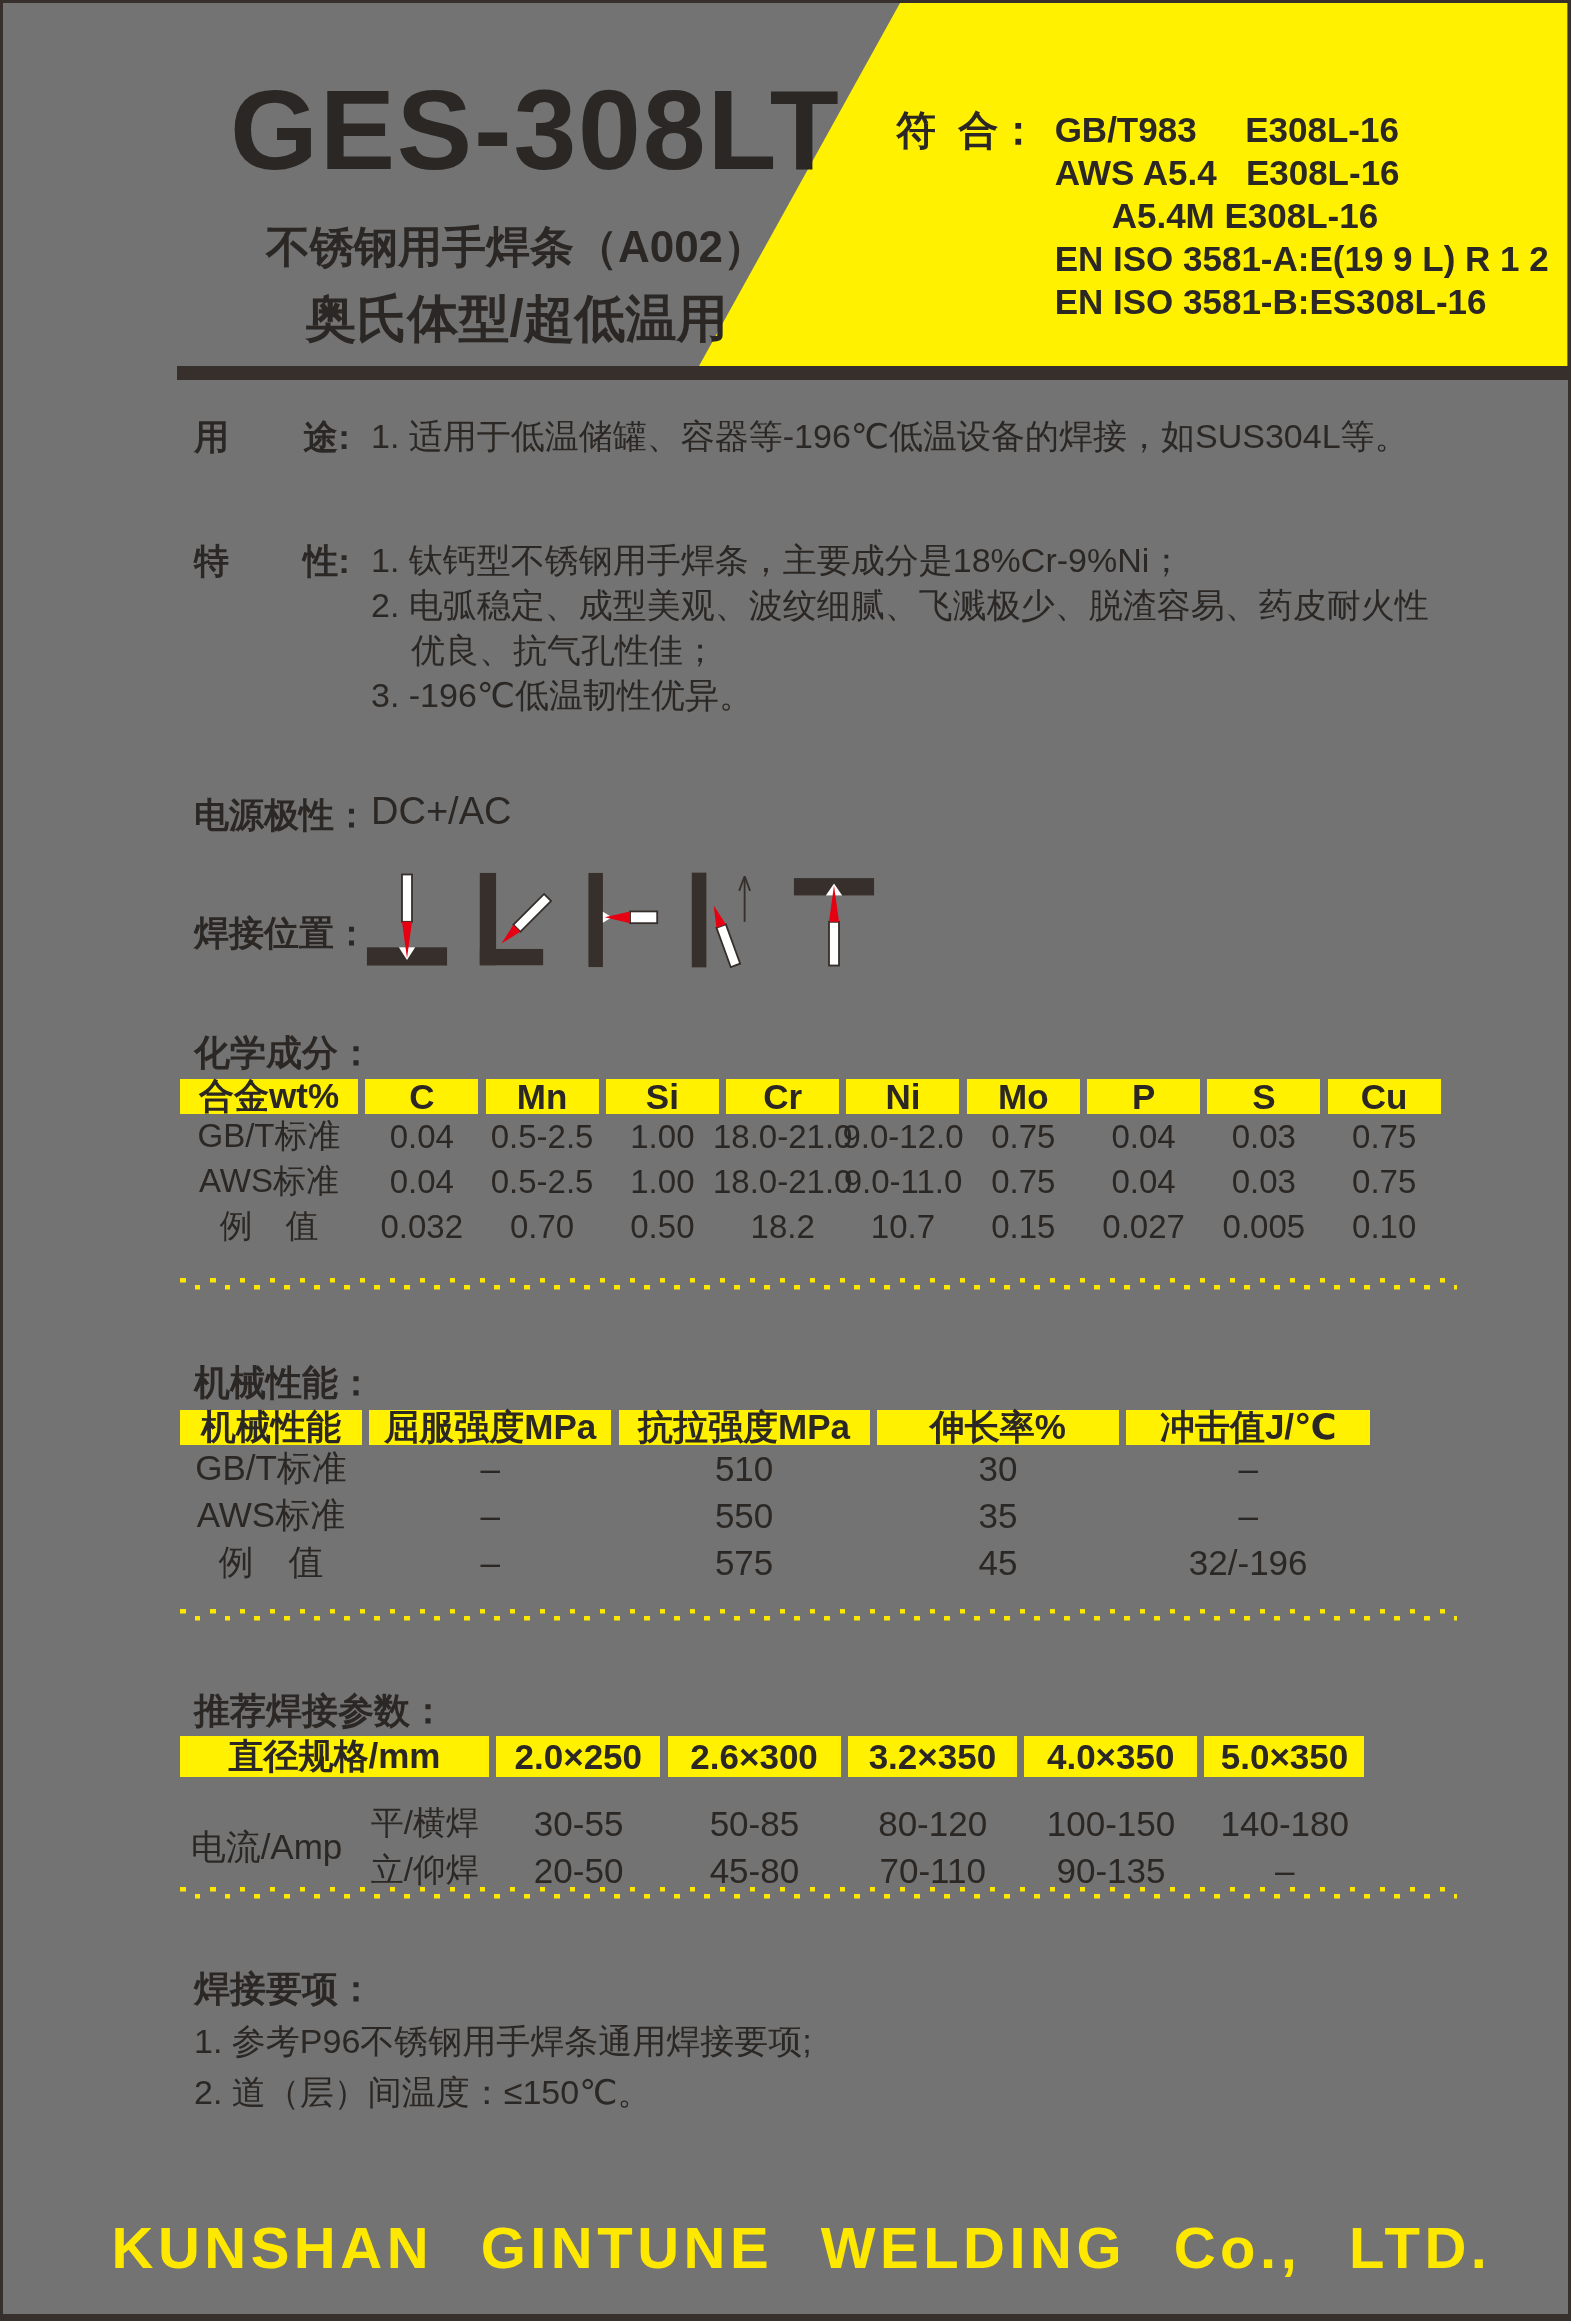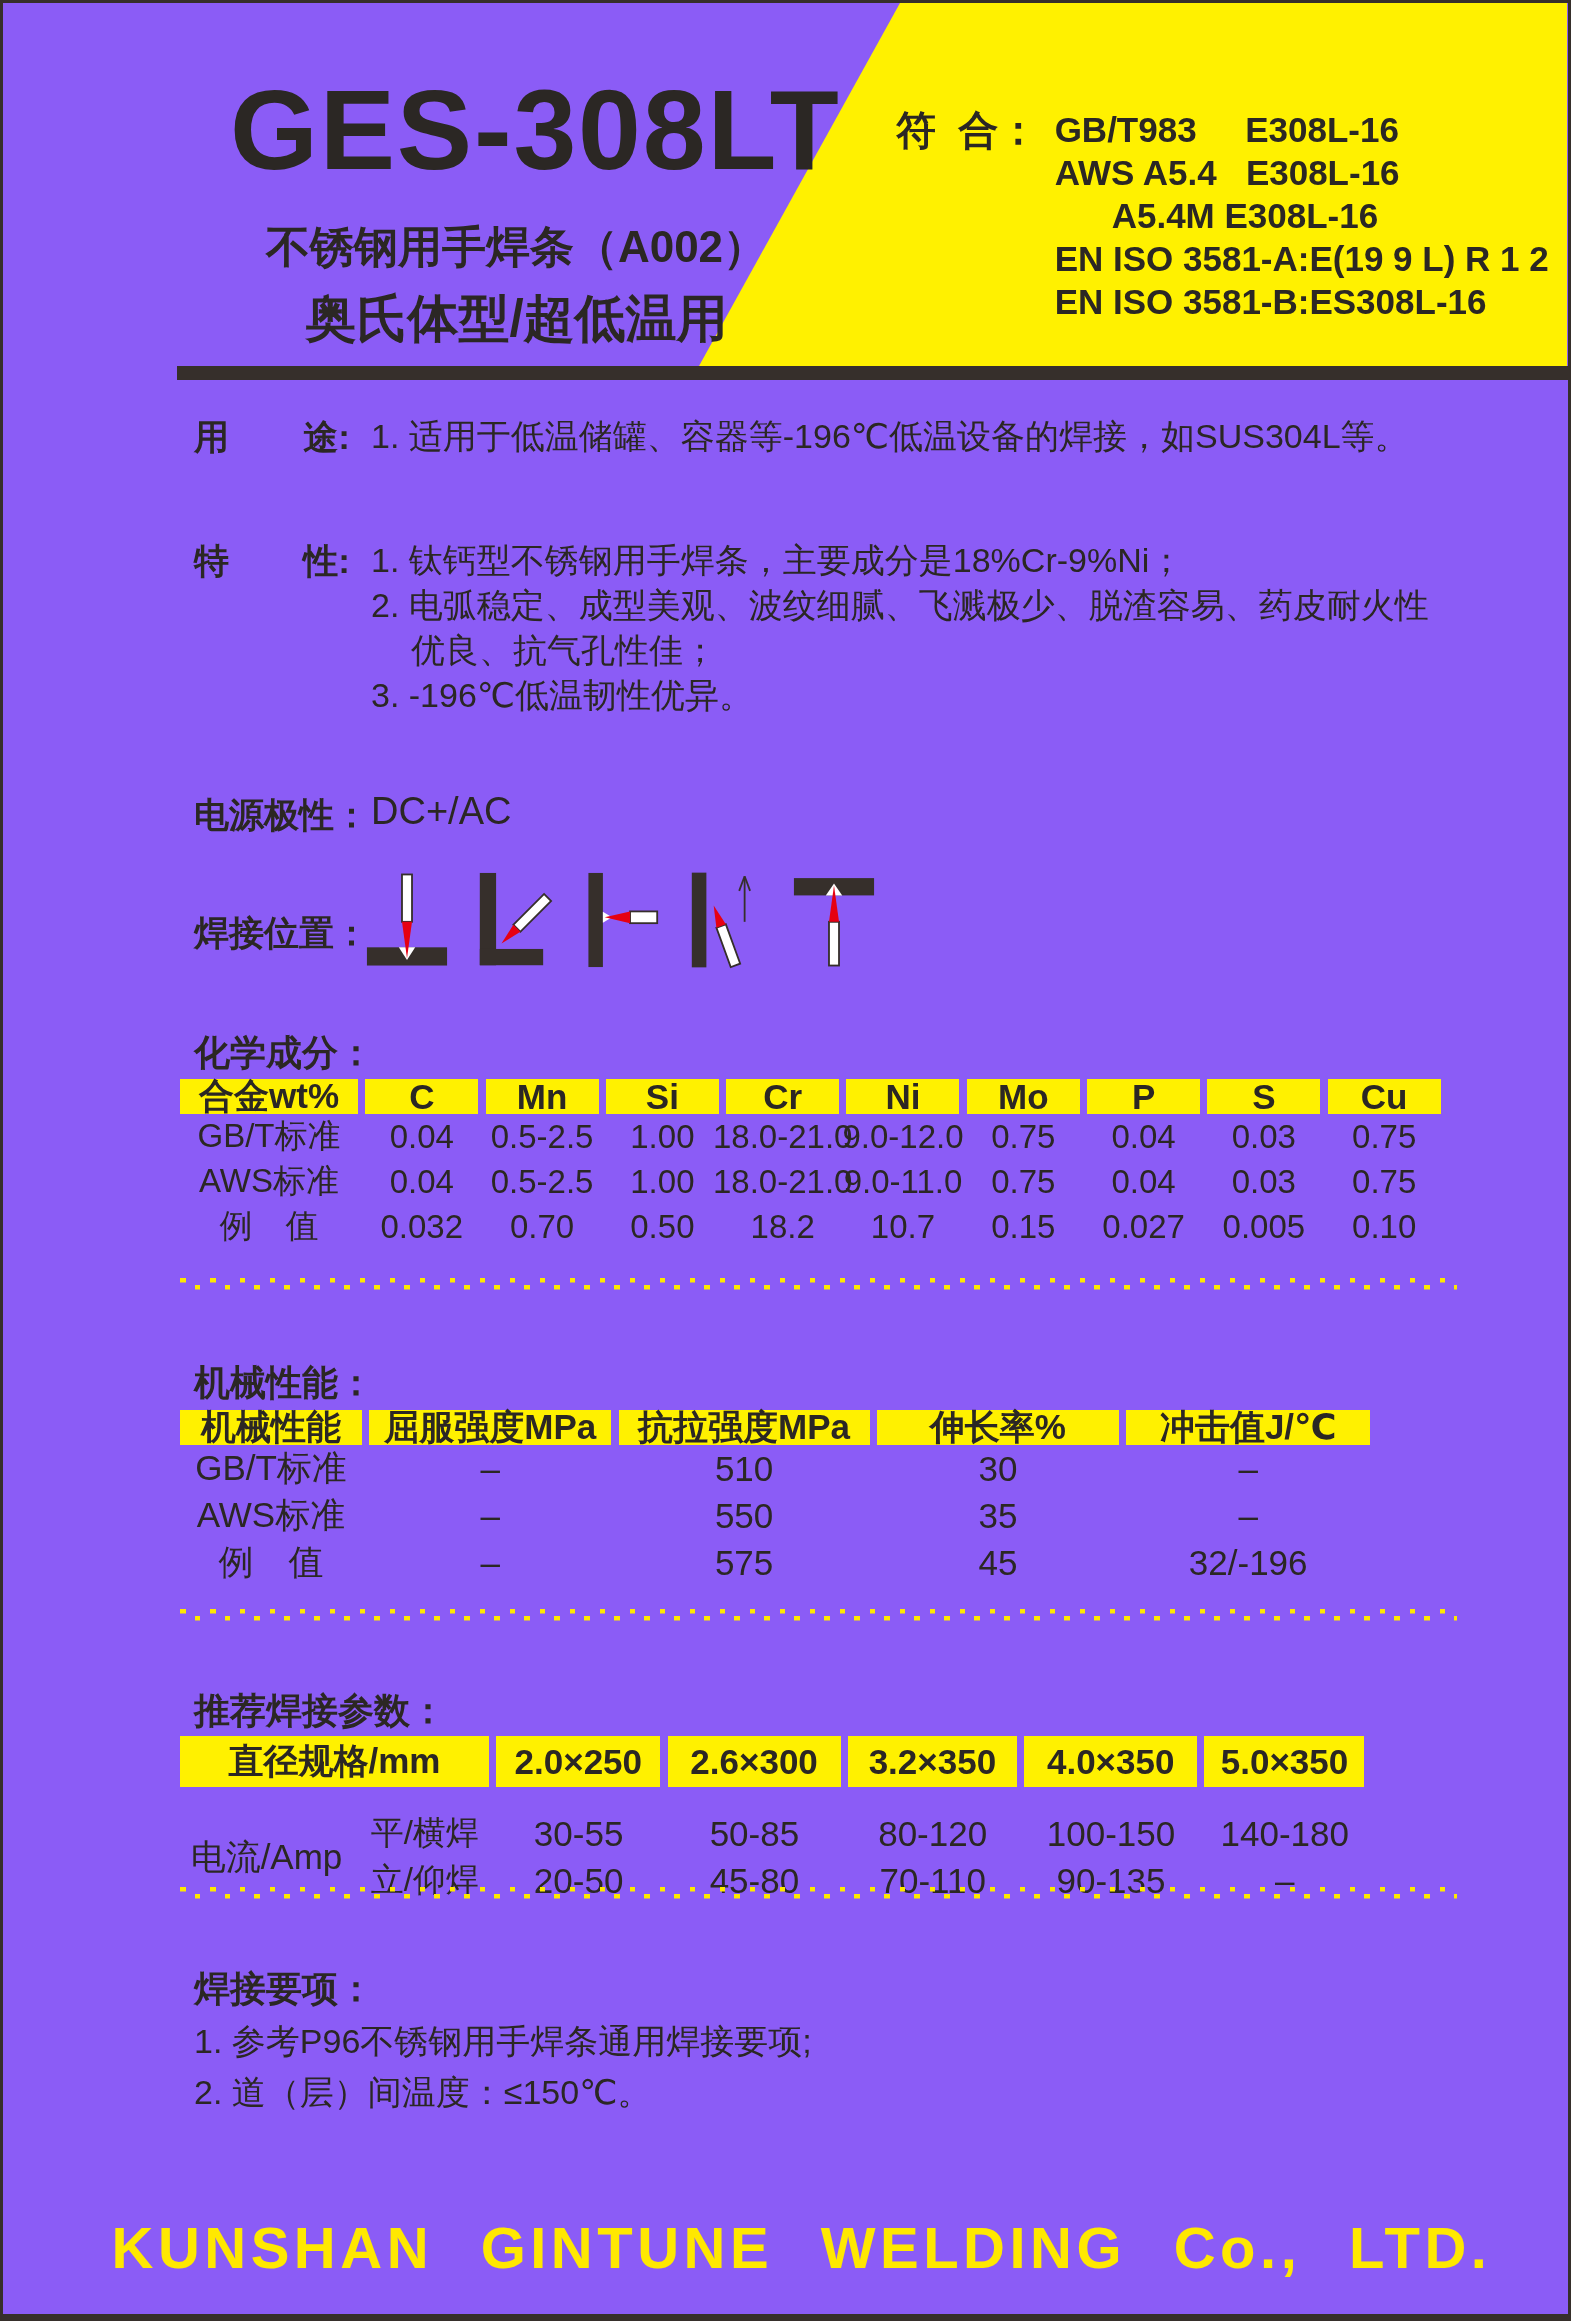--- a/index.html
+++ b/index.html
@@ -1,20 +1,20 @@
 <!DOCTYPE html>
 <html style="font-size:14.5px"><head>
 <meta charset="utf-8">
 <style>
   html,body{margin:0;padding:0;background:#e8e8e8;}
   *{box-sizing:border-box;}
   .page{
     position:relative;
     width:1571px;height:2322px;
-    background:#8b5cf6;
+    background:#737373;
     border:3.6px solid #362f2b;
     border-bottom:8.2px solid #362f2b;
     overflow:hidden;
     font-family:"Liberation Sans","DejaVu Sans",sans-serif;
     color:#2b2724;
   }
   .abs{position:absolute;}
   
   .yellow-wedge{
     left:0;top:0;width:1564px;height:363px;
@@ -70,21 +70,21 @@
   .trow{display:flex;gap:7.3px;}
   .hcell{
     background:#fff100;display:flex;align-items:center;justify-content:center;
     font-weight:bold;font-size:35px;height:35px;white-space:nowrap;
   }
   .bcell{
     display:flex;align-items:center;justify-content:center;
     font-size:33px;height:45px;white-space:nowrap;color:#2b2724;
   }
   .mech .bcell{height:47px;font-size:35px;}
-  .par .hcell{height:51px;text-align:center;}
+  .par .hcell{height:41px;text-align:center;}
   .par .bcell{height:47px;font-size:35px;}
   
   .cw0{width:178px;} .cw{width:113px;}
   
   .mw0{width:182px;} .mw1{width:242px;} .mw2{width:251px;} .mw3{width:242px;} .mw4{width:244px;}
   
   .pw0{width:309px;} .pw{width:164px;} .pw2{width:173px;} .pw3{width:169px;} .pw4{width:173px;} .pw5{width:160px;}
   .par-body{display:flex;gap:7.3px;margin-top:23px;}
   .par-group{
     width:173px;display:flex;align-items:center;justify-content:center;

